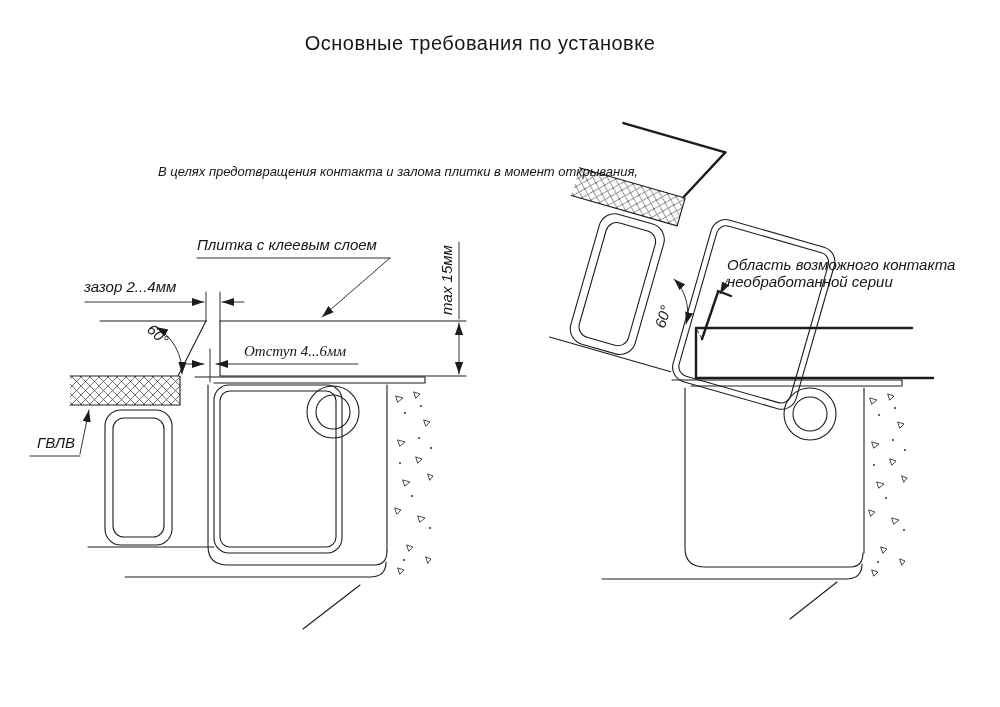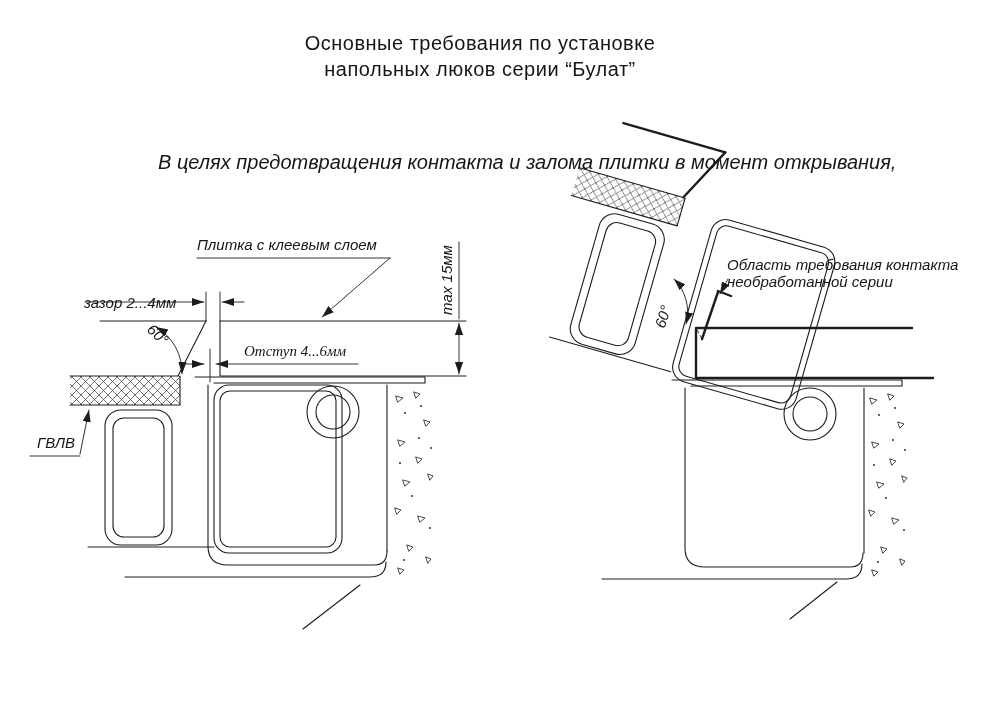--- a/index.html
+++ b/index.html
@@ -9,22 +9,22 @@
     position:relative;
   }
   .stage{position:absolute;left:0;top:0;width:1000px;height:707px;margin-top:8px;}
   svg.linework{position:absolute;left:0;top:0;}
   .lbl{position:absolute;white-space:nowrap;font-style:italic;font-size:15px;color:#161616;}
   .title{
     position:absolute;left:150px;top:22px;width:660px;text-align:center;
     font-style:normal;font-size:20px;letter-spacing:.5px;line-height:26px;
   }
   .note{
-    position:absolute;left:158px;top:143px;width:800px;
-    font-style:italic;font-size:20px;line-height:23px;
+    position:absolute;left:158px;top:152px;width:800px;
+    font-style:italic;font-size:13px;line-height:23px;
   }
   .rot{transform-origin:center center;display:block;text-align:center;}
   .angle{font-size:15px;}
 </style>
 </head>
 <body>
 
 <div class="stage">
 
 <svg class="linework" width="1000" height="707" viewBox="0 0 1000 707" xmlns="http://www.w3.org/2000/svg" fill="none" stroke="#1c1c1c" stroke-width="1.1" stroke-linecap="round">
@@ -155,39 +155,38 @@
 
     <g stroke-width="0.9">
       <path d="M674,271 A46,46 0 0 1 686,316" marker-start="url(#arw)" marker-end="url(#arw)"></path>
       <path d="M728,271 L720,286" marker-end="url(#arw)"></path>
     </g>
   </g>
 </svg>
 
 <div class="title">
   <div>Основные требования по установке</div>
-  <div>напольных люков серии “Булат”</div>
 </div>
 
 <div class="note">
   <div>В целях предотвращения контакта и залома плитки в момент открывания,</div>
 </div>
 
 <div class="lbl" style="left:197px;top:228px;text-align:center;">Плитка с клеевым слоем</div>
 
-<div class="lbl" style="left:84px;top:286px;">зазор 2...4мм</div>
+<div class="lbl" style="left:84px;top:270px;">зазор 2...4мм</div>
 
 <div class="lbl angle" style="left:144px;top:325px;width:44px;transform:rotate(42deg);">60°</div>
 
 <div class="lbl" style="left:244px;top:335px;font-family:Liberation Serif, serif;">Отступ 4...6мм</div>
 
 <div class="lbl rot" style="left:387px;top:263px;width:120px;height:18px;transform:rotate(-90deg);">max 15мм</div>
 
 <div class="lbl" style="left:37px;top:426px;">ГВЛВ</div>
 
 <div class="lbl angle" style="left:644px;top:290px;width:44px;transform:rotate(-72deg);">60°</div>
 
 <div class="lbl" style="left:727px;top:248px;">
-  <div>Область требования контакта</div>
+  <div>Область возможного контакта</div>
   <div>необработанной серии</div>
 </div>
 
 </div>
 
 </body></html>

